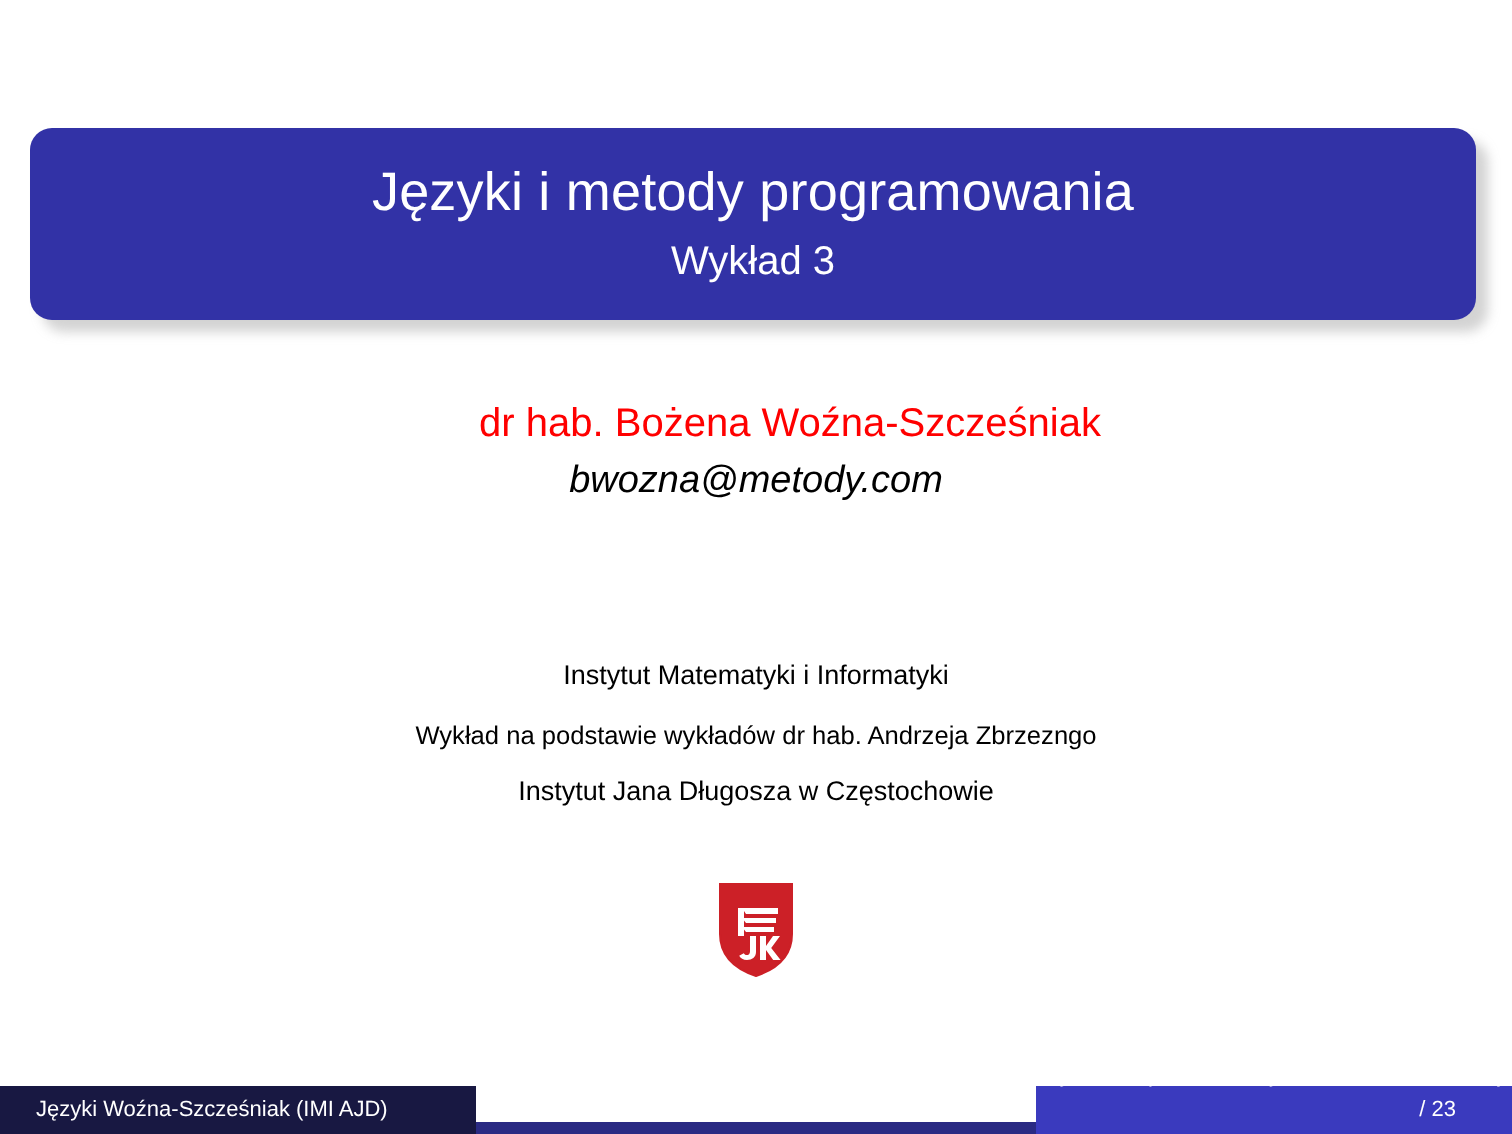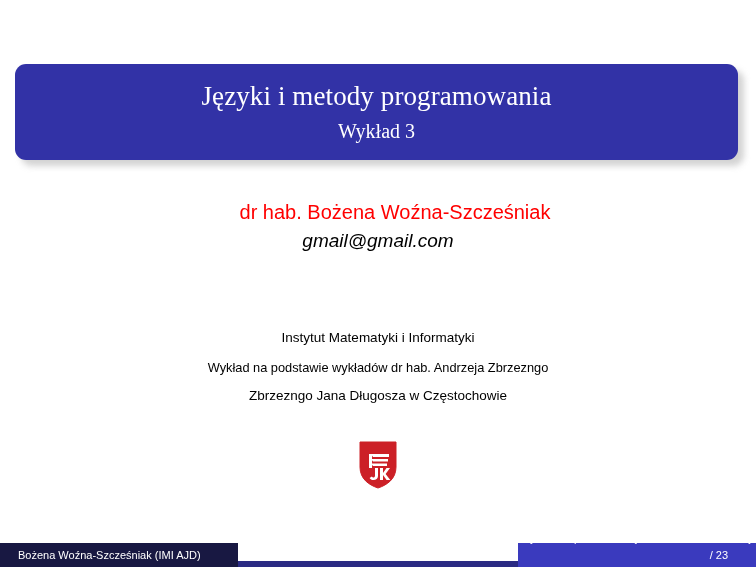--- a/index.html
+++ b/index.html
@@ -29,21 +29,20 @@
   #title-box{
     position:absolute;
     left:15px;top:64px;
     width:723px;height:96px;
     background:#3232A6;
     border-radius:11px;
     display:flex;
     flex-direction:column;
     align-items:center;
     justify-content:center;
-    font-family:Liberation Serif, serif;
   }
   #title-main{
     color:#ffffff;
     font-size:27px;
     line-height:1.12;
     letter-spacing:0.1px;
     text-align:center;
     white-space:nowrap;
   }
   #title-sub{
@@ -173,45 +172,45 @@
 
   <div id="title-shadow"></div>
 
   <div id="title-box">
     <div id="title-main">Języki i metody programowania</div>
     <div id="title-sub">Wykład 3</div>
   </div>
 
   <div id="author-block">
     <div id="author-name">dr hab. Bożena Woźna-Szcześniak</div>
-    <div id="author-email">gmail@gmail.com</div>
+    <div id="author-email">bwozna@metody.com</div>
   </div>
 
   <div id="institute-block">
     <div class="inst-line">Instytut Matematyki i Informatyki</div>
-    <div class="inst-line">Zbrzezngo Jana Długosza w Częstochowie</div>
+    <div class="inst-line">Instytut Jana Długosza w Częstochowie</div>
   </div>
 
   <div id="attribution">Wykład na podstawie wykładów dr hab. Andrzeja Zbrzezngo</div>
 
   <div id="logo-wrap">
     <svg id="logo-svg" width="38" height="48" viewBox="0 0 38 48">
       <path d="M1,1 H37 V26 C37,38 28,44 19,47 C10,44 1,38 1,26 Z" fill="#CC2027" stroke="#CC2027" stroke-width="1"></path>
       <path d="M12,13 L30,13 L30,16 L14,16 Z" fill="#FFFFFF"></path>
       <path d="M12,18 L29,18 L29,20.5 L14,20.5 Z" fill="#FFFFFF"></path>
       <path d="M12,22.5 L28,22.5 L28,25 L14,25 Z" fill="#FFFFFF"></path>
       <path d="M10,13 L13,13 L13,27 L10,27 Z" fill="#FFFFFF"></path>
       <path d="M16,27 L19,27 L19,35 C19,37.6 17,39 14.5,39 C12.6,39 11.2,38.1 10.6,36.9 L12.9,35.6 C13.2,36.2 13.7,36.5 14.3,36.5 C15.3,36.5 16,35.9 16,34.7 Z" fill="#FFFFFF"></path>
       <path d="M21,27 L24,27 L24,32 L27.5,27 L31,27 L26.6,33 L31.3,39 L27.6,39 L24,34 L24,39 L21,39 Z" fill="#FFFFFF"></path>
     </svg>
   </div>
 
   <div id="footer">
     <div id="foot-left" class="foot-seg">
-      <span id="foot-left-label">Bożena Woźna-Szcześniak  (IMI AJD)</span>
+      <span id="foot-left-label">Języki Woźna-Szcześniak  (IMI AJD)</span>
     </div>
     <div id="foot-mid" class="foot-seg">
       <span id="foot-mid-label">JMP</span>
     </div>
     <div id="foot-right" class="foot-seg">
       <span id="foot-overflow">Wykład na podstawie wykładów dr hab. Andrzeja Zbrzezngo</span>
       <span id="foot-page">/ 23</span>
     </div>
   </div>
 

